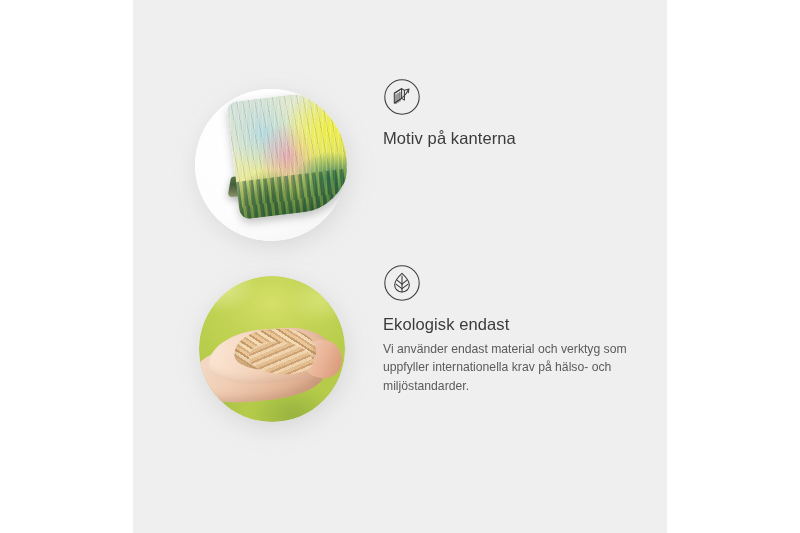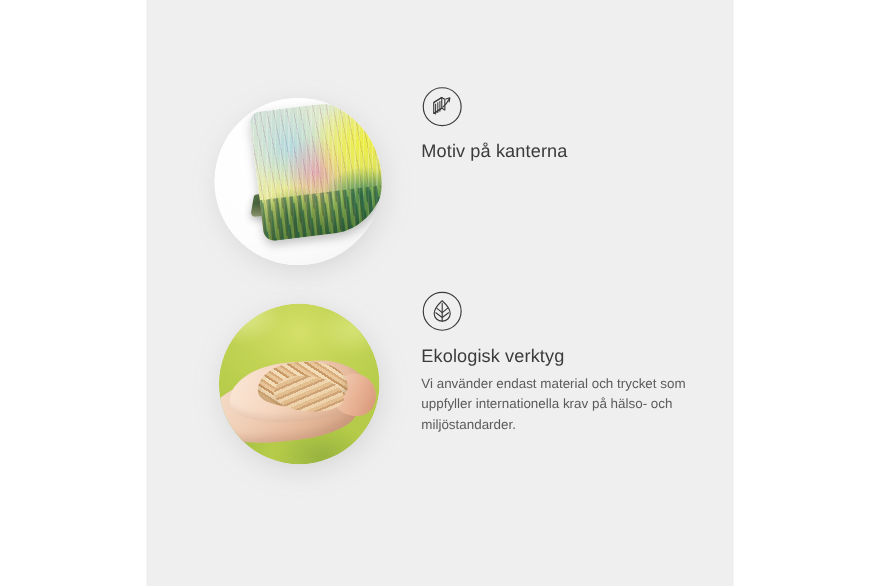--- a/index.html
+++ b/index.html
@@ -325,19 +325,19 @@
           <svg width="38" height="38" viewBox="0 0 38 38" fill="none">
             <circle cx="19" cy="19" r="17.2" stroke="#3b3b3b" stroke-width="1.05"></circle>
             <path d="M19 9.4 C24.1 14.0 26.3 17.6 26.3 21.0 C26.3 25.0 23.0 28.0 19 28.0 C15.0 28.0 11.7 25.0 11.7 21.0 C11.7 17.6 13.9 14.0 19 9.4 Z" stroke="#3b3b3b" stroke-width="1.05" stroke-linejoin="round" fill="none"></path>
             <path d="M19 12.0 L19 28.0" stroke="#3b3b3b" stroke-width="1.05" stroke-linecap="round"></path>
             <path d="M19 20.2 L14.0 16.1" stroke="#3b3b3b" stroke-width="1.05" stroke-linecap="round"></path>
             <path d="M19 20.2 L24.0 16.1" stroke="#3b3b3b" stroke-width="1.05" stroke-linecap="round"></path>
             <path d="M19 24.6 L13.2 20.4" stroke="#3b3b3b" stroke-width="1.05" stroke-linecap="round"></path>
             <path d="M19 24.6 L24.8 20.4" stroke="#3b3b3b" stroke-width="1.05" stroke-linecap="round"></path>
           </svg>
         </span>
-        <h3 class="feat-title">Ekologisk verktyg</h3>
-        <p class="feat-desc">Vi använder endast material och trycket som uppfyller internationella krav på hälso- och miljöstandarder.</p>
+        <h3 class="feat-title">Ekologisk endast</h3>
+        <p class="feat-desc">Vi använder endast material och verktyg som uppfyller internationella krav på hälso- och miljöstandarder.</p>
       </div>
     </div>
 
   </div>
 </div>
 
 </body></html>

